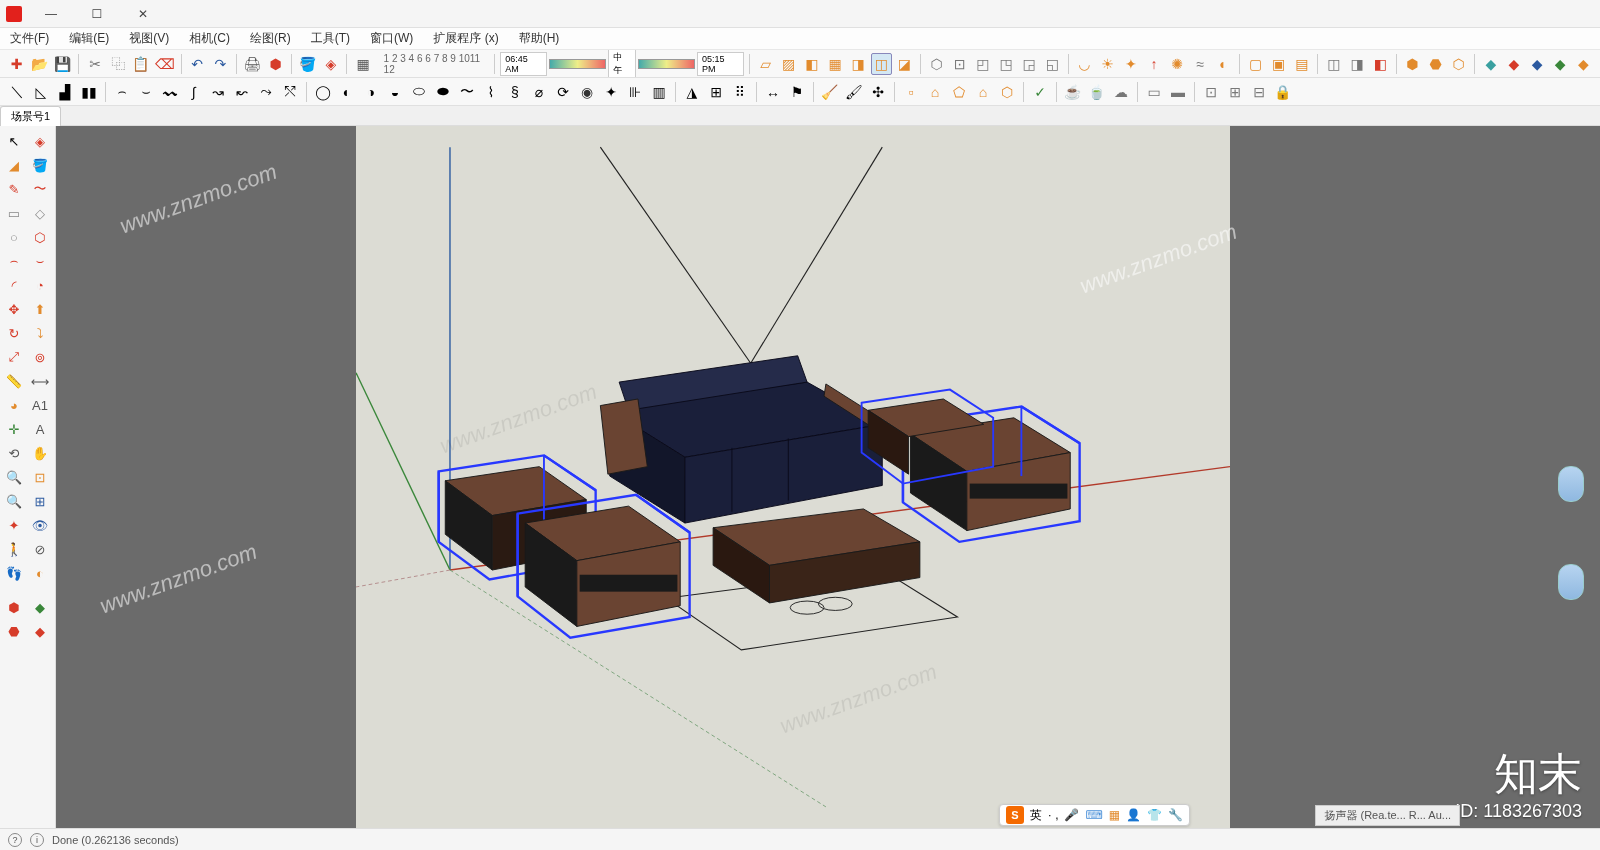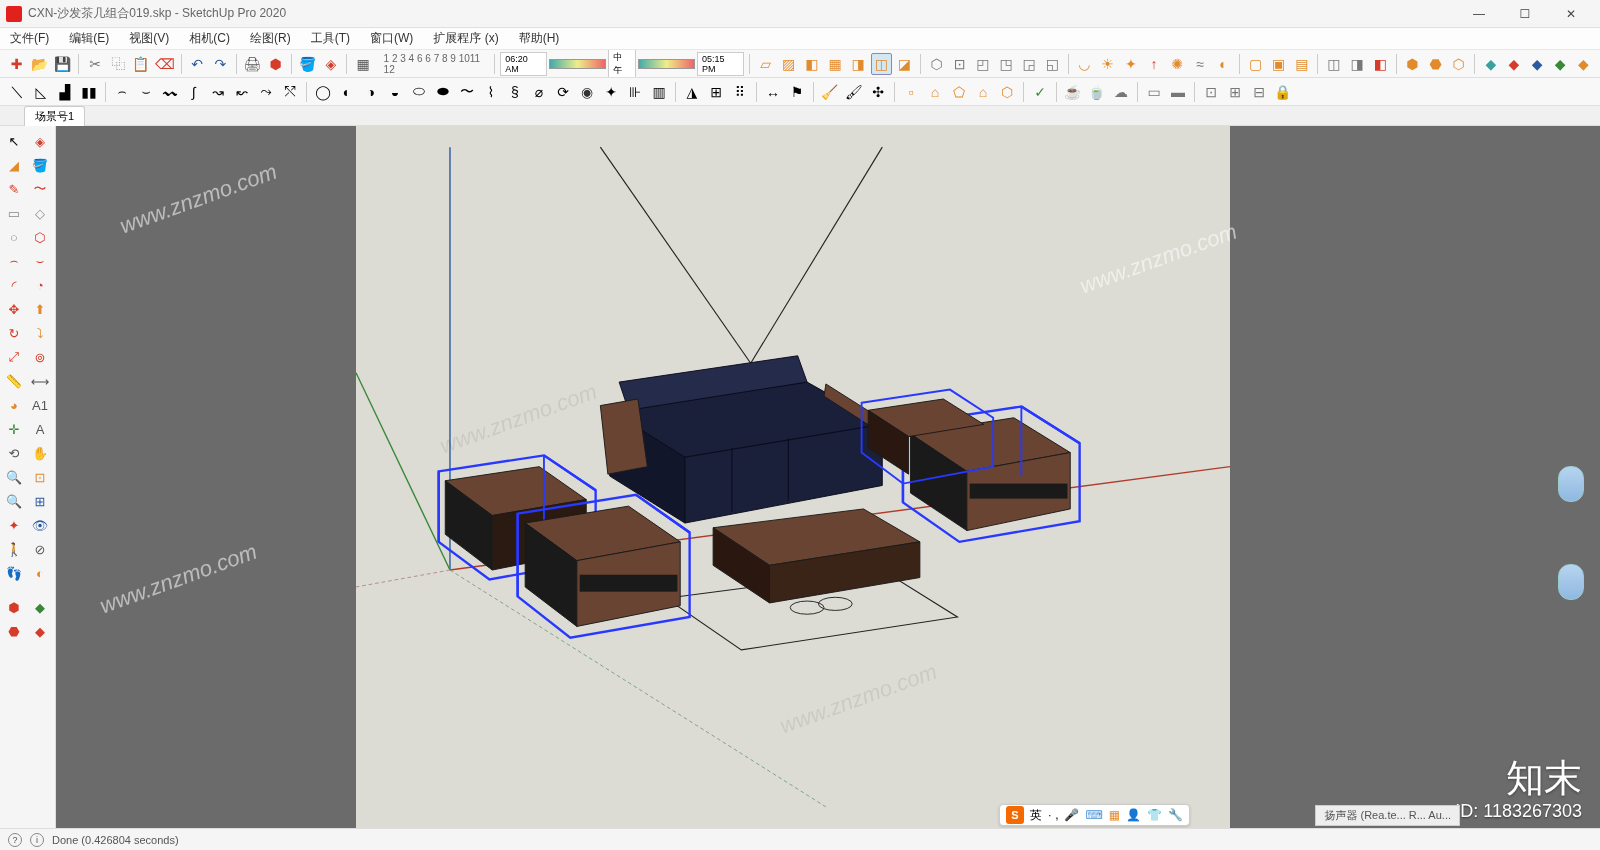--- a/index.html
+++ b/index.html
@@ -10,47 +10,44 @@
 .win-controls{display:flex;gap:0}
 .win-btn{width:46px;height:28px;display:flex;align-items:center;justify-content:center;color:#444}
 .menubar{height:22px;background:#fdfdfd;display:flex;align-items:center;padding:0 6px;gap:12px;border-bottom:1px solid #e8e8e8}
 .menu-item{color:#333;font-size:12px;padding:2px 4px}
 .toolbar-row{height:28px;background:#f8f8f8;display:flex;align-items:center;padding:0 6px;gap:2px;border-bottom:1px solid #e0e0e0;flex-wrap:nowrap;overflow:hidden}
 .tool-btn{width:22px;height:22px;display:flex;align-items:center;justify-content:center;border:1px solid transparent;border-radius:2px;font-size:14px}
 .tool-sep{width:1px;height:20px;background:#ccc;margin:0 3px}
 .numbers-area{display:flex;align-items:center;gap:8px;font-size:10px;color:#666;margin-left:8px}
 .time-badge{border:1px solid #ccc;padding:1px 4px;font-size:9px;background:#fff}
 .gradient-bar{width:60px;height:10px;background:linear-gradient(90deg,#4aa,#ee8,#e66);border:1px solid #999}
-.scene-tabs{height:20px;background:#f0f0f0;display:flex;align-items:flex-start;padding:0 24px;border-bottom:1px solid #ddd}
+.scene-tabs{height:20px;background:#f0f0f0;display:flex;align-items:flex-start;padding:0 0;border-bottom:1px solid #ddd}
 .scene-tab{background:#fff;border:1px solid #ccc;border-bottom:none;padding:2px 10px;font-size:11px;border-radius:3px 3px 0 0}
 .main-area{position:absolute;top:126px;left:0;right:0;bottom:22px;display:flex}
 .left-toolbox{width:56px;background:#f5f5f5;border-right:1px solid #ddd;display:flex;flex-direction:column;padding:4px 2px;gap:2px}
 .tool-row{display:flex;gap:2px}
 .lt-btn{width:24px;height:22px;display:flex;align-items:center;justify-content:center;font-size:13px;border:1px solid transparent}
 .viewport{flex:1;position:relative;background:#6b6b6b;overflow:hidden}
 .canvas3d{position:absolute;top:0;left:300px;right:370px;bottom:0;background:#dcdcd4}
 .statusbar{position:absolute;bottom:0;left:0;right:0;height:22px;background:#f5f5f5;border-top:1px solid #ddd;display:flex;align-items:center;padding:0 8px;font-size:11px;color:#555}
 .status-icon{width:14px;height:14px;border:1px solid #888;border-radius:50%;margin-right:8px;display:flex;align-items:center;justify-content:center;font-size:9px}
 .watermark{position:absolute;color:rgba(255,255,255,0.55);font-size:22px;transform:rotate(-20deg);pointer-events:none;font-style:italic;font-weight:300}
-.wm-logo{position:absolute;right:18px;bottom:24px;color:#fff;font-size:38px;font-weight:300;text-shadow:0 1px 3px rgba(0,0,0,0.4);font-family:Liberation Serif, serif}
+.wm-logo{position:absolute;right:18px;bottom:24px;color:#fff;font-size:44px;font-weight:300;text-shadow:0 1px 3px rgba(0,0,0,0.4);font-family:Liberation Serif, serif}
 .wm-id{position:absolute;right:18px;bottom:6px;color:#fff;font-size:18px;font-weight:500;text-shadow:0 1px 2px rgba(0,0,0,0.5)}
 .pill-btn{position:absolute;right:16px;width:26px;height:36px;background:linear-gradient(180deg,#b7d4f0,#8fb8e0);border-radius:12px;border:1px solid #9cc}
 .ime-bar{position:absolute;bottom:24px;right:410px;height:22px;background:#fff;border:1px solid #ccc;border-radius:4px;display:flex;align-items:center;padding:0 6px;gap:6px;font-size:12px;box-shadow:0 1px 3px rgba(0,0,0,0.15)}
 .ime-icon{width:18px;height:18px;background:#f56a00;border-radius:3px;color:#fff;font-size:11px;display:flex;align-items:center;justify-content:center;font-weight:bold}
 .right-status{position:absolute;bottom:24px;right:140px;font-size:11px;color:#555;background:#eee;padding:2px 8px;border:1px solid #ccc}
 svg{display:block}
 </style>
 </head>
 <body>
 
 <div class="titlebar">
   <div class="app-icon"></div>
-  <div class="title-text">
-    <span>CXN-沙发茶几组合019.skp</span> - <span>SketchUp Pro 2020</span>
-  </div>
   <div class="win-controls">
     <div class="win-btn">—</div>
     <div class="win-btn">☐</div>
     <div class="win-btn close">✕</div>
   </div>
 </div>
 
 <div class="menubar">
   <span class="menu-item">文件(F)</span>
   <span class="menu-item">编辑(E)</span>
@@ -78,21 +75,21 @@
   <div class="tool-sep"></div>
   <div class="tool-btn" style="color:#555">🖨</div>
   <div class="tool-btn" style="color:#d63c2a">⬢</div>
   <div class="tool-sep"></div>
   <div class="tool-btn" style="color:#e28b2d">🪣</div>
   <div class="tool-btn" style="color:#d63c2a">◈</div>
   <div class="tool-sep"></div>
   <div class="tool-btn" style="color:#555">▦</div>
   <div class="numbers-area">1 2 3 4 6 6 7 8 9 1011 12</div>
   <div class="tool-sep"></div>
-  <span class="time-badge">06:20 AM</span>
+  <span class="time-badge">06:45 AM</span>
   <div class="gradient-bar"></div>
   <span class="time-badge">中午</span>
   <div class="gradient-bar"></div>
   <span class="time-badge">05:15 PM</span>
   <div class="tool-sep"></div>
   <div class="tool-btn" style="color:#e28b2d">▱</div>
   <div class="tool-btn" style="color:#e28b2d">▨</div>
   <div class="tool-btn" style="color:#e28b2d">◧</div>
   <div class="tool-btn" style="color:#e28b2d">▦</div>
   <div class="tool-btn" style="color:#e28b2d">◨</div>
@@ -385,14 +382,14 @@
   <span style="color:#888">👤</span>
   <span style="color:#888">👕</span>
   <span style="color:#888">🔧</span>
 </div>
 
 <div class="right-status">扬声器 (Rea.te... R... Au...</div>
 
 <div class="statusbar">
   <div class="status-icon">?</div>
   <div class="status-icon">i</div>
-  <span>Done (0.426804 seconds)</span>
+  <span>Done (0.262136 seconds)</span>
 </div>
 
 </body></html>

